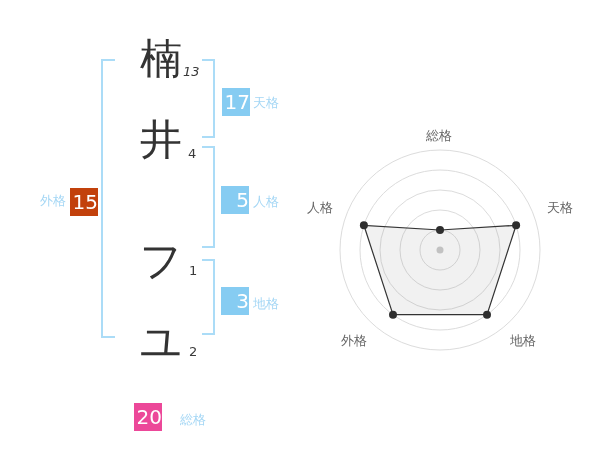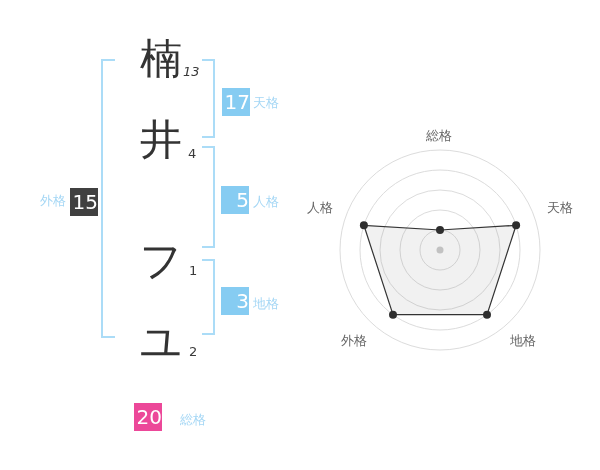--- a/index.html
+++ b/index.html
@@ -30,21 +30,21 @@
   <div class="scount" style="left:189px;top:345px;">2</div>
 
   <div class="bracket bracket-left" style="left:101px;top:59px;width:12px;height:275px;"></div>
   <div class="bracket bracket-right" style="left:202px;top:59px;width:11px;height:75px;"></div>
   <div class="bracket bracket-right" style="left:202px;top:146px;width:11px;height:98px;"></div>
   <div class="bracket bracket-right" style="left:202px;top:259px;width:11px;height:72px;"></div>
 
   <div class="badge" style="left:222px;top:88px;background:#86ccf2;">17</div>
   <div class="badge" style="left:221px;top:186px;background:#86ccf2;">5</div>
   <div class="badge" style="left:221px;top:287px;background:#86ccf2;">3</div>
-  <div class="badge" style="left:70px;top:188px;background:#404040;">15</div>
+  <div class="badge" style="left:70px;top:188px;background:#c2410c;">15</div>
   <div class="badge" style="left:134px;top:403px;background:#ec4899;">20</div>
 
   <div class="glabel" style="left:253px;top:96px;color:#a5d7f5;">天格</div>
   <div class="glabel" style="left:253px;top:195px;color:#a5d7f5;">人格</div>
   <div class="glabel" style="left:253px;top:297px;color:#a5d7f5;">地格</div>
   <div class="glabel" style="left:40px;top:194px;color:#a5d7f5;">外格</div>
   <div class="glabel" style="left:180px;top:413px;color:#a5d7f5;">総格</div>
 
   <div class="chart-wrap">
     <svg id="radar-svg" width="284" height="244" viewBox="0 0 284 244" xmlns="http://www.w3.org/2000/svg">

